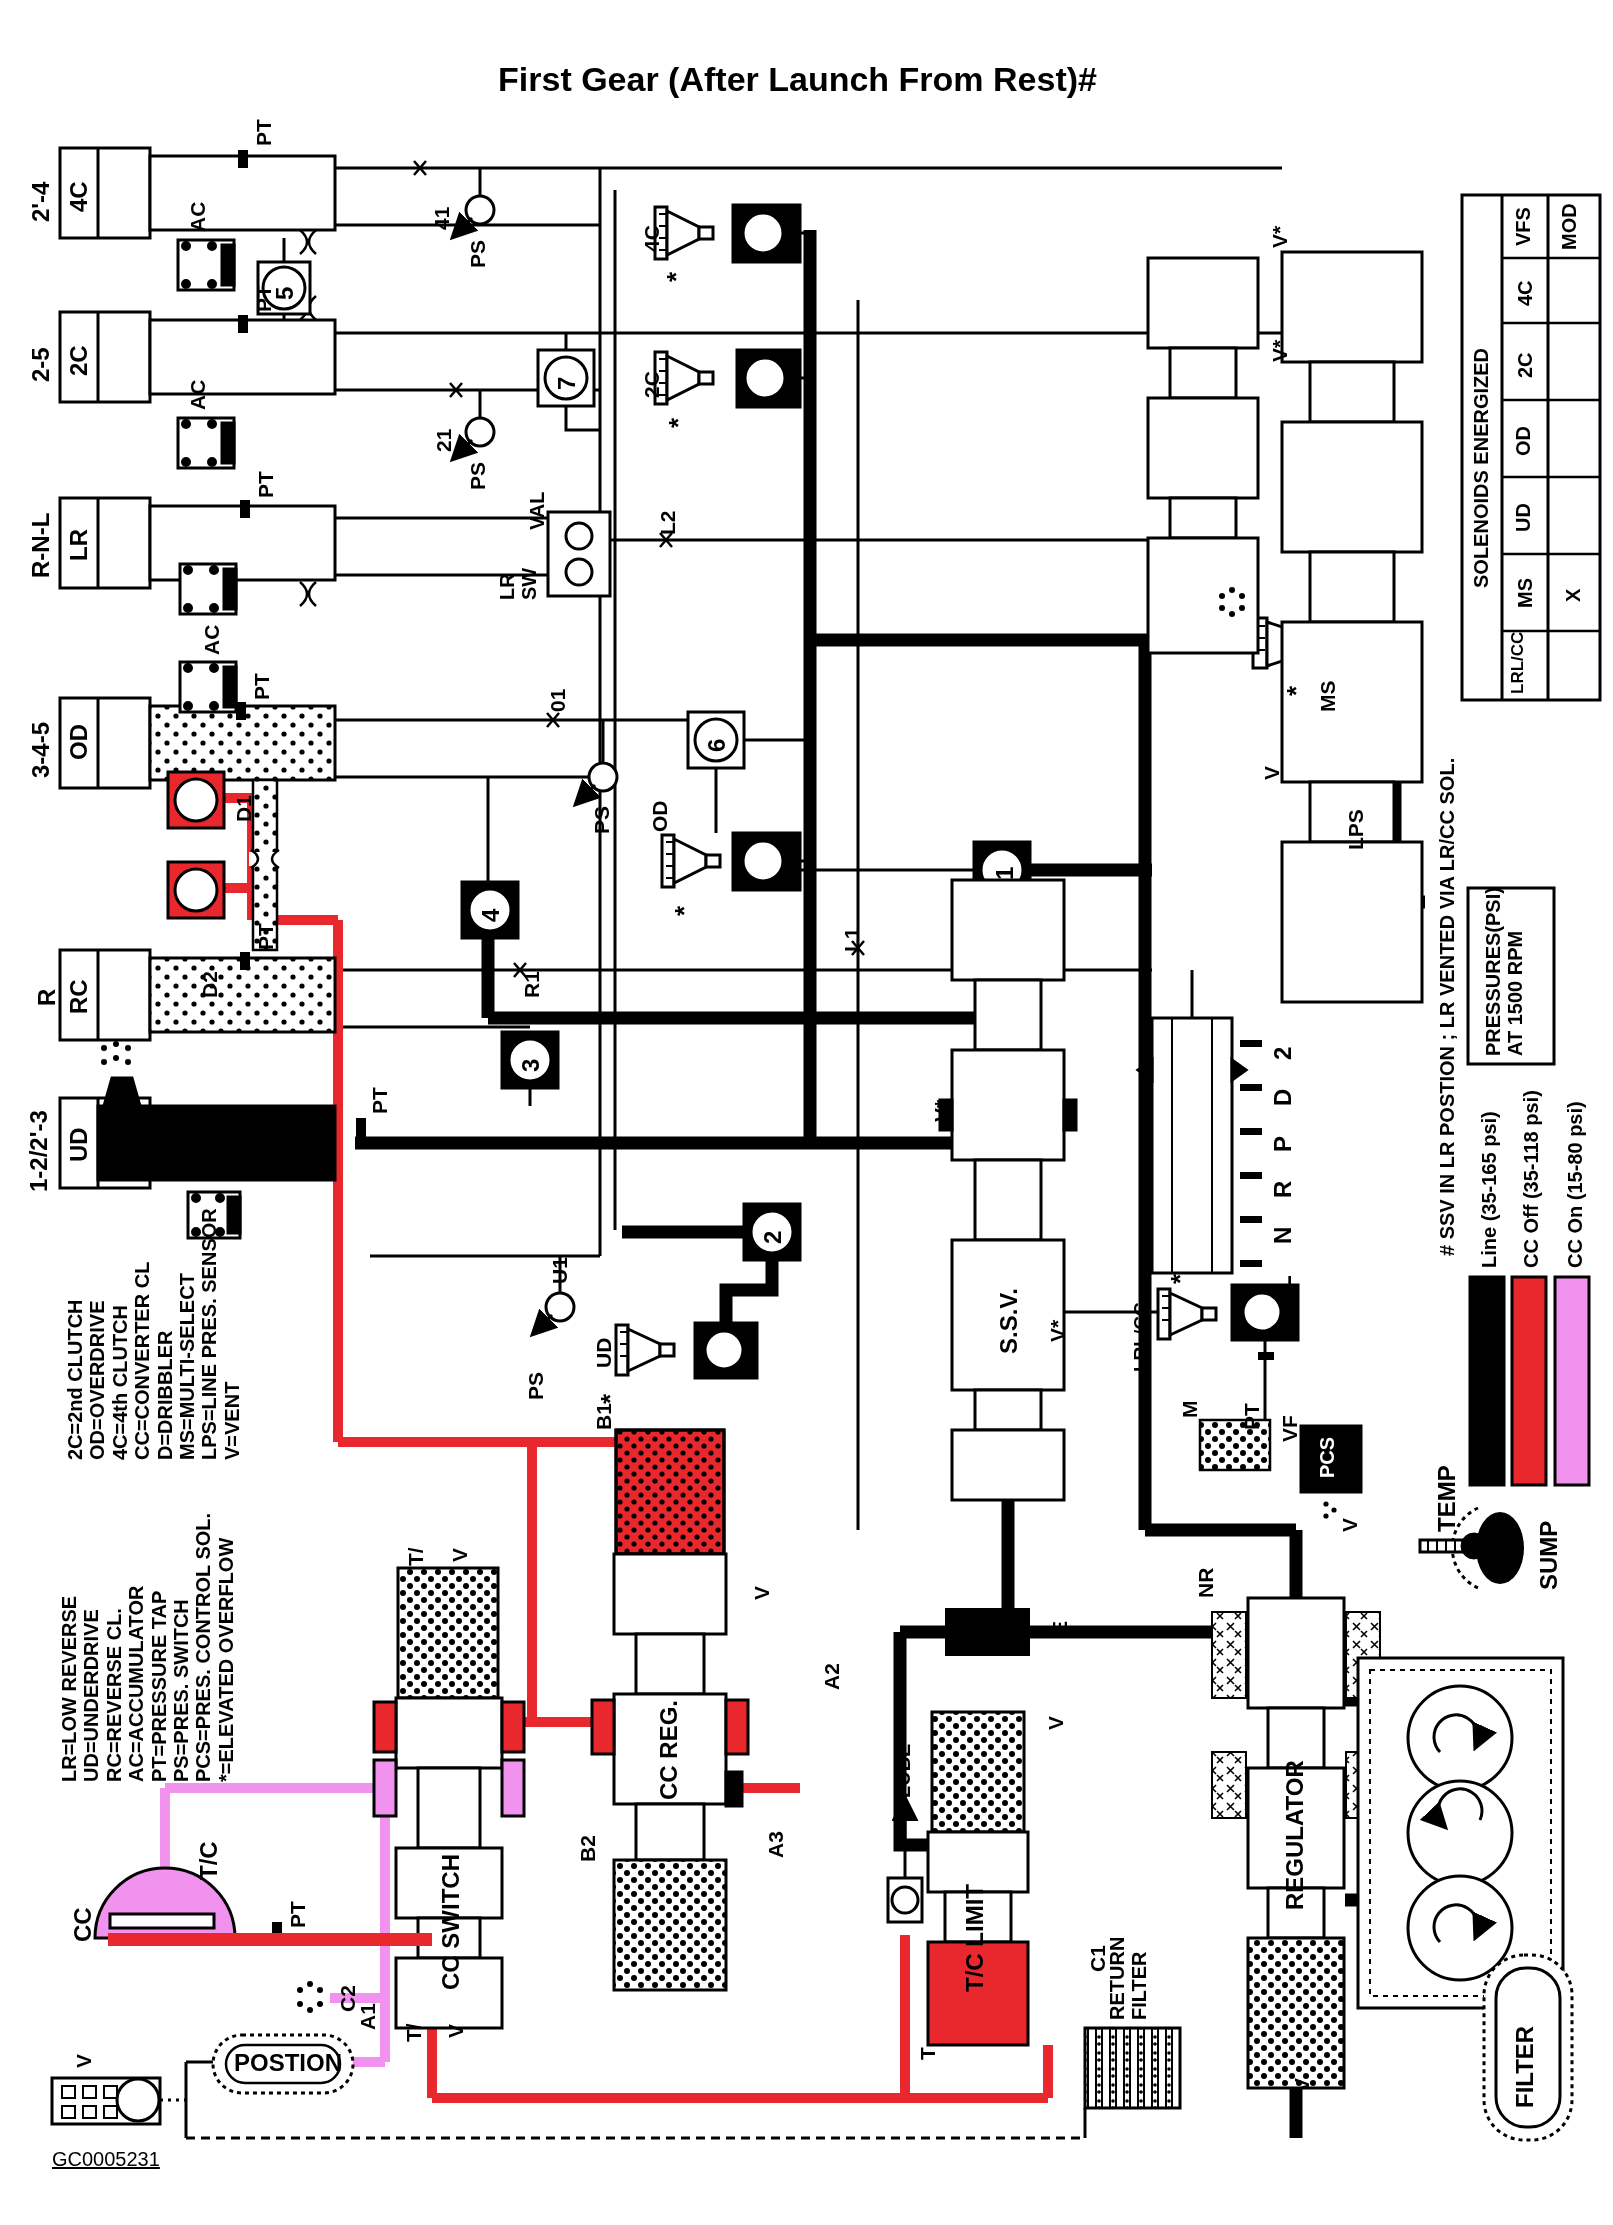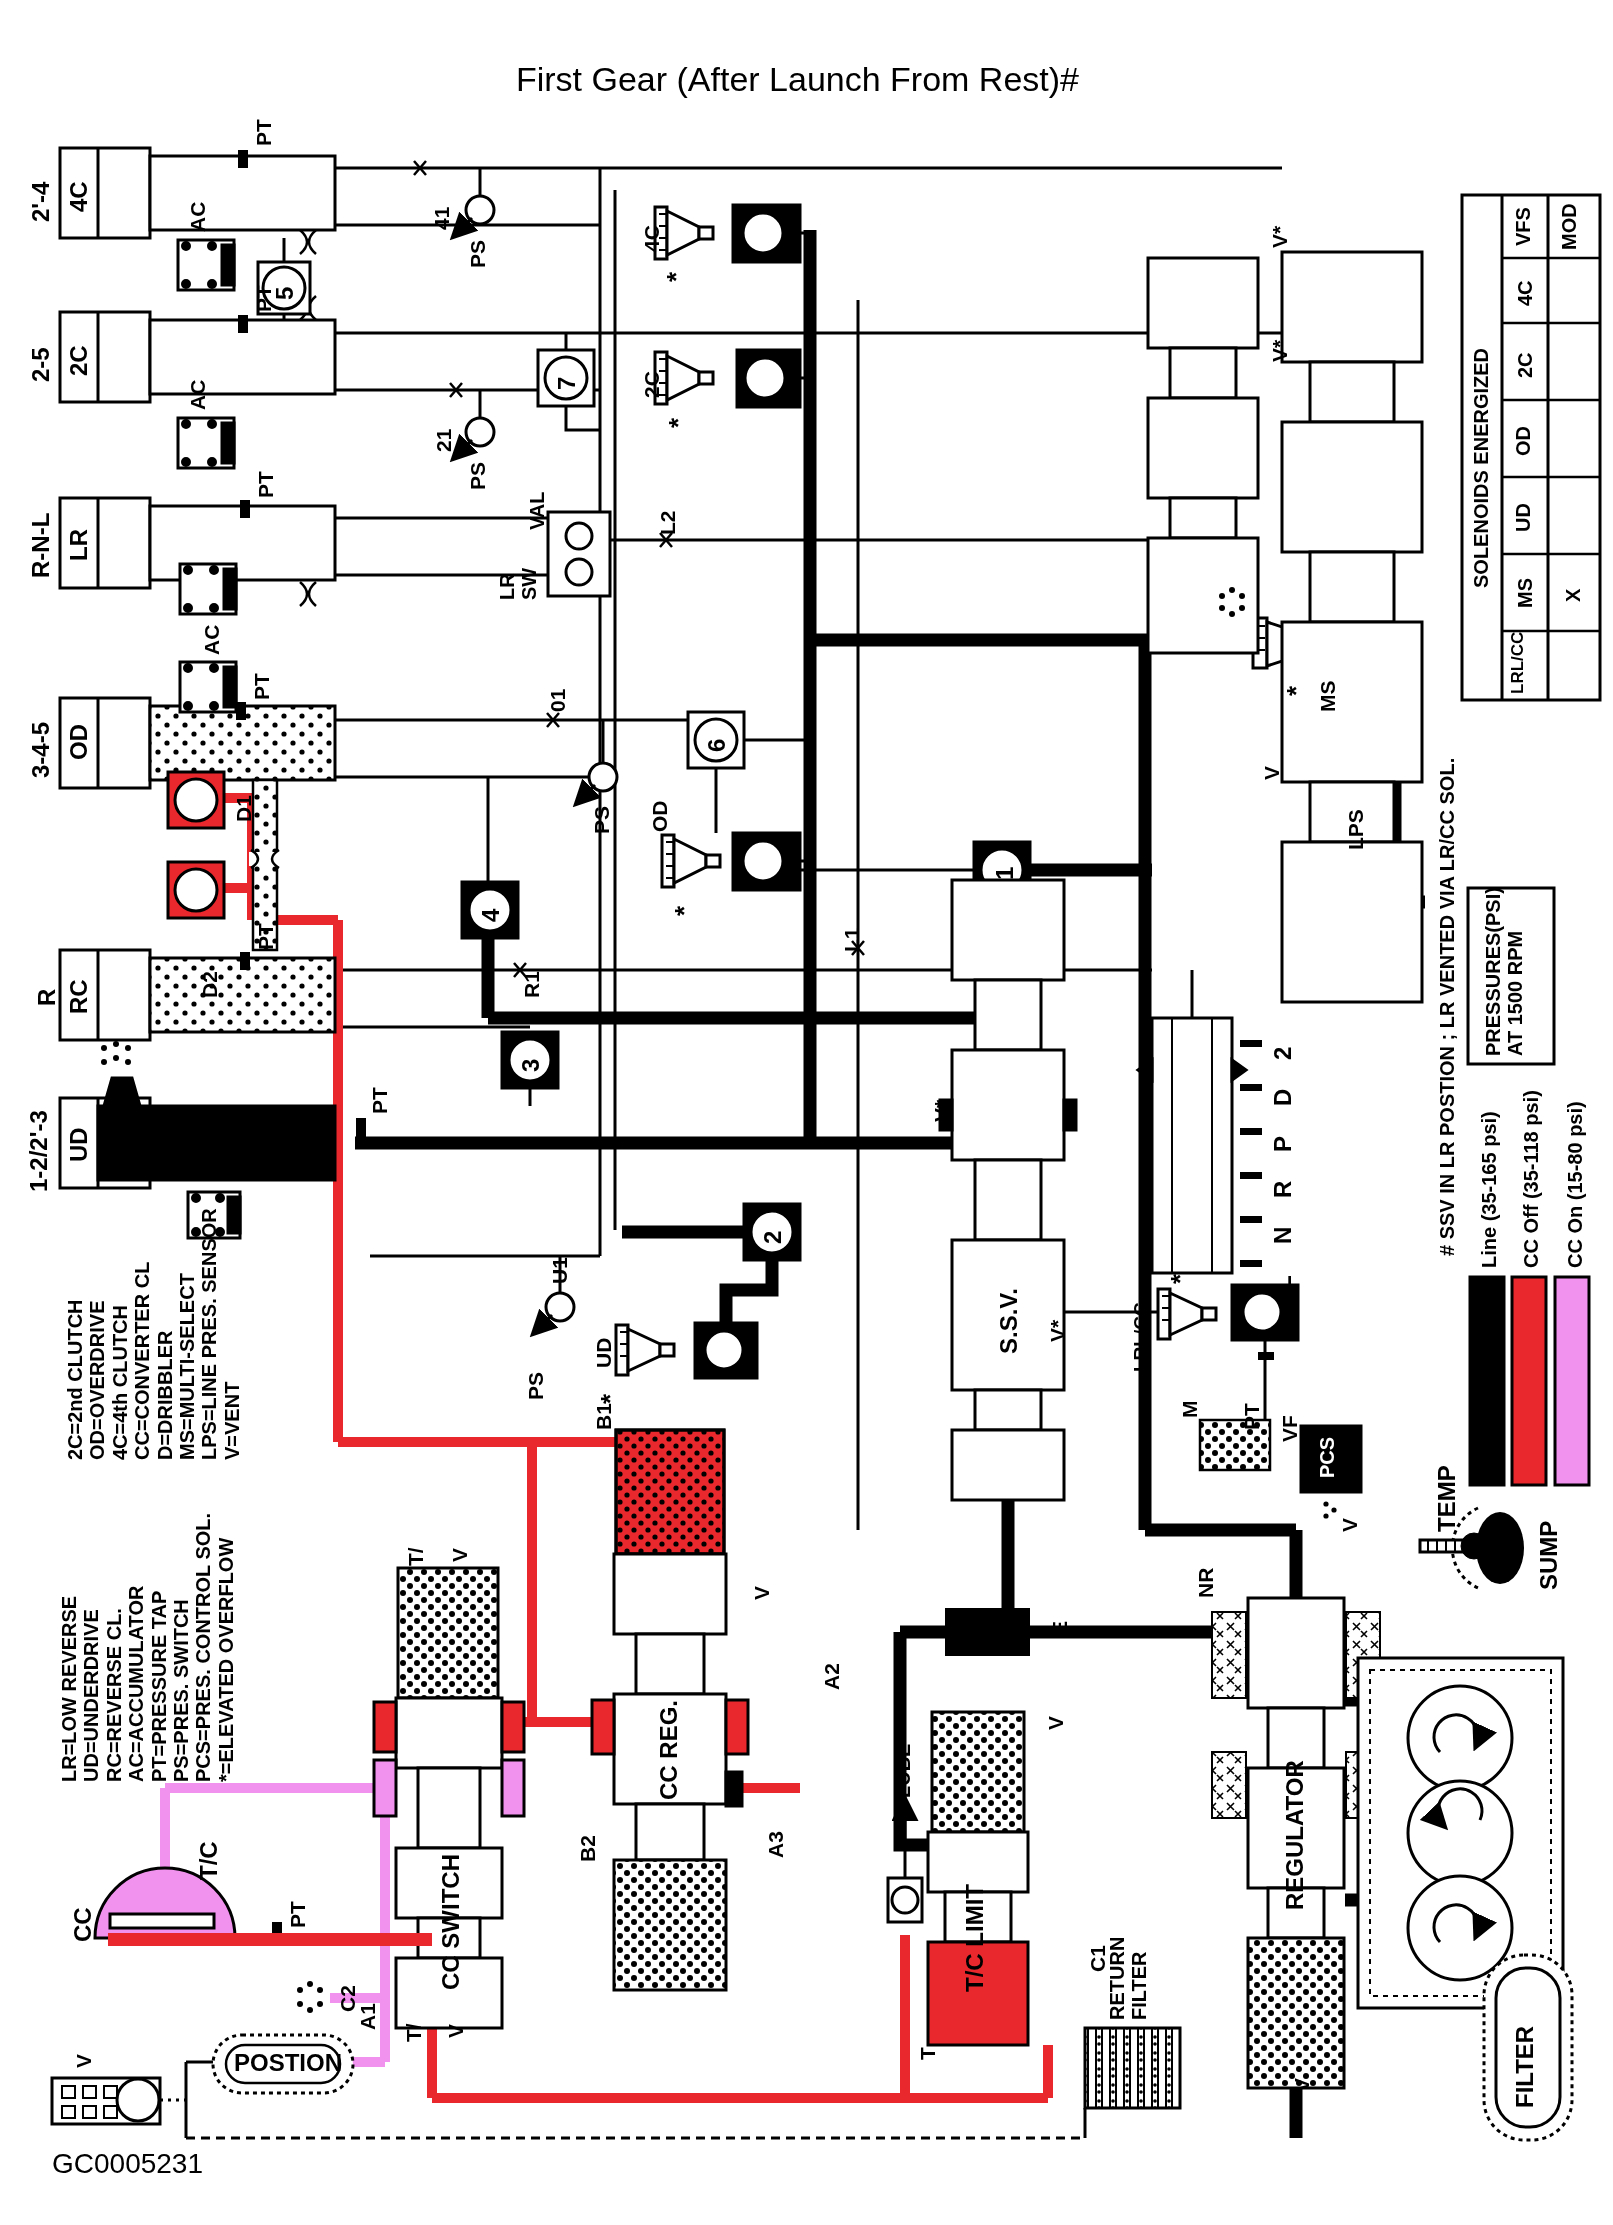--- a/index.html
+++ b/index.html
@@ -2,24 +2,24 @@
 <html><head>
 <meta charset="utf-8">
 <style>
   html,body{margin:0;padding:0;background:#fff;font-family:"Liberation Sans",sans-serif;}
   #canvas{position:relative;width:1613px;height:2225px;background:#fff;overflow:hidden;color:#000;}
   svg{position:absolute;left:0;top:0;}
   .lbl{position:absolute;transform:rotate(-90deg);transform-origin:0 0;font-weight:700;
        font-size:21px;line-height:1.12;white-space:pre;color:#000;}
   .h{transform:none;}
   .s17{font-size:17px;} .s19{font-size:19px;} .s20{font-size:20px;}
-  .s24{font-size:24px;} .s26{font-size:26px;} .s30{font-size:28px;}
+  .s24{font-size:24px;} .s26{font-size:26px;} .s30{font-size:20px;text-decoration:underline;}
   .w{color:#fff;}
   .title1{position:absolute;left:0;right:0;top:16px;text-align:center;font-size:40px;font-weight:700;}
-  .title2{position:absolute;left:0;right:18px;top:60px;text-align:center;font-size:34px;font-weight:400;}
+  .title2{position:absolute;left:0;right:18px;top:60px;text-align:center;font-size:34px;font-weight:700;}
 </style>
 </head>
 <body>
 
 <div id="canvas">
 
 <svg width="1613" height="2225" viewBox="0 0 1613 2225">
 <defs>
   <pattern id="dots" width="18" height="18" patternUnits="userSpaceOnUse">
     <rect width="18" height="18" fill="#fff"></rect>

